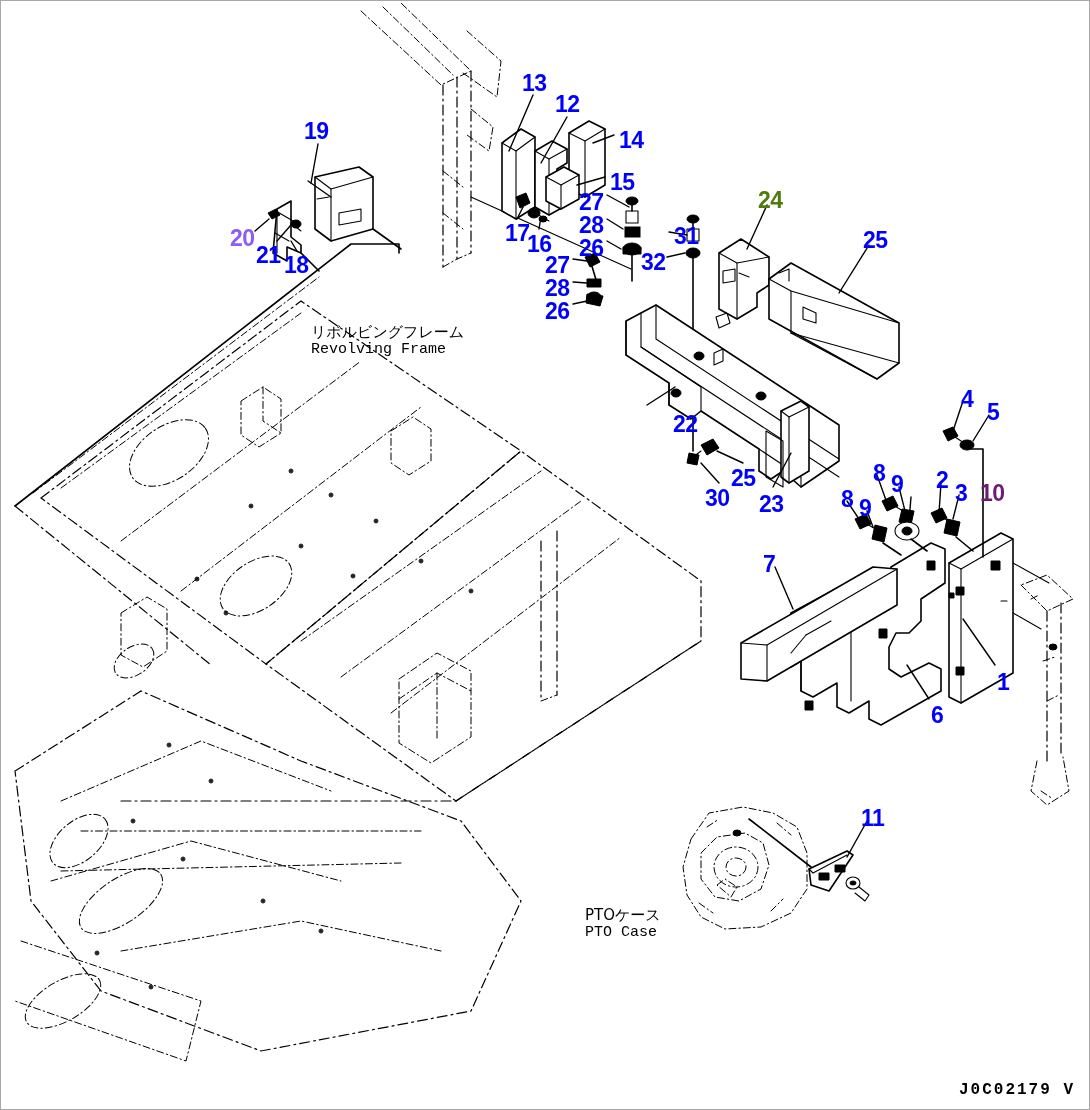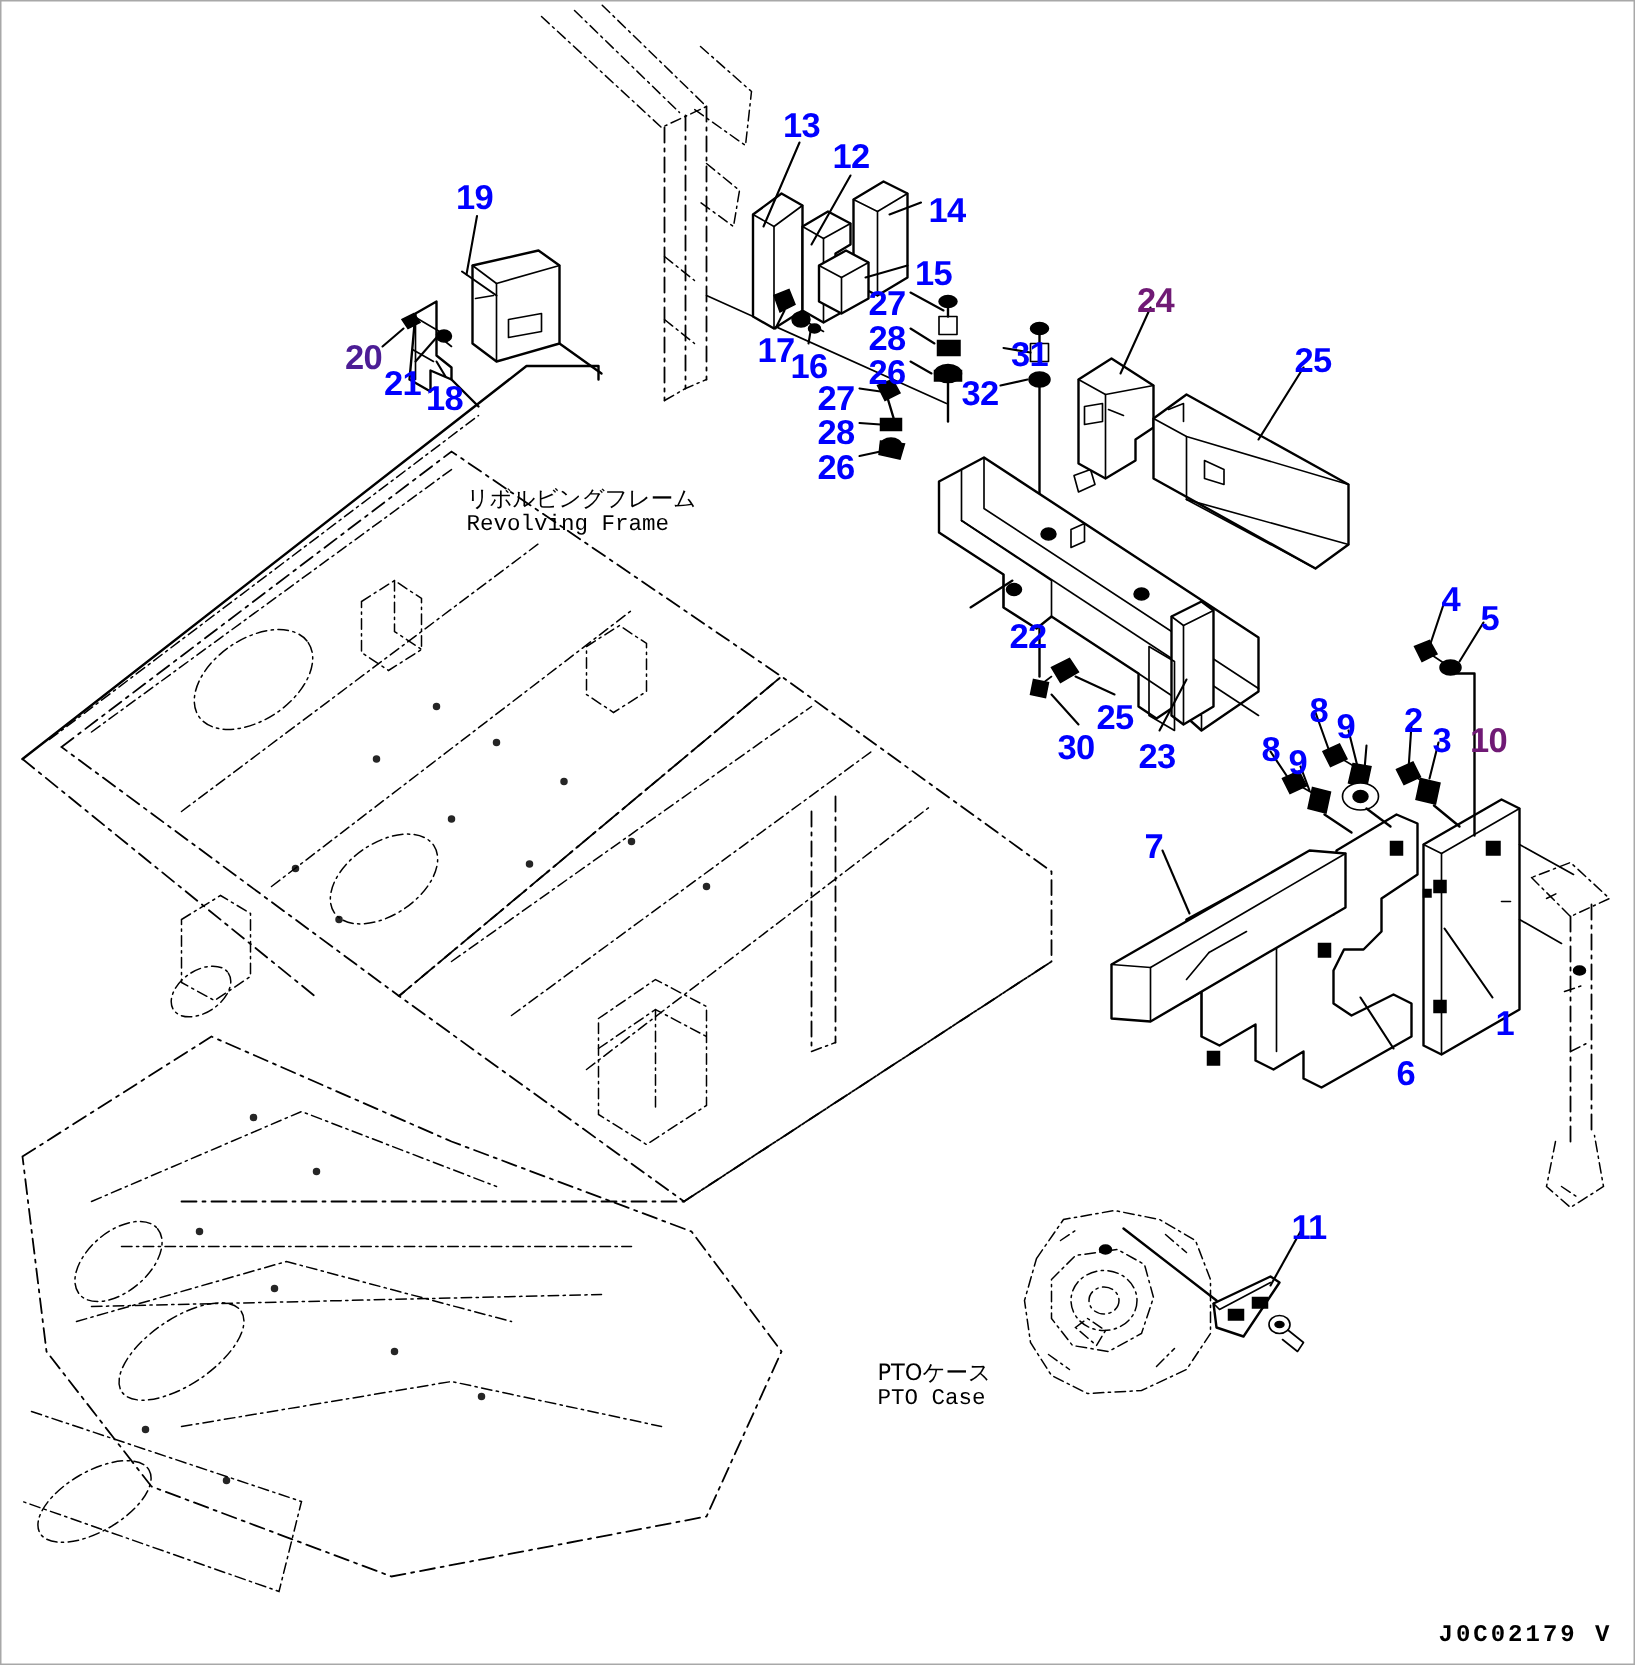--- a/index.html
+++ b/index.html
@@ -414,38 +414,38 @@
 
       <path class="lead" d="M774 566 L792 608"></path>
       <path class="lead" d="M994 664 L962 618"></path>
       <path class="lead" d="M928 698 L906 664"></path>
       <path class="lead" d="M866 820 L846 856"></path>
     </g>
   </svg>
 
   <div id="callout-layer">
       <div class="callout" style="left: 303px; top: 119px; color: rgb(0, 0, 255);">19</div>
-      <div class="callout" style="left: 229px; top: 226px; color: #4c1d95;">20</div>
+      <div class="callout" style="left: 229px; top: 226px; color: #8b5cf6;">20</div>
       <div class="callout" style="left: 255px; top: 243px; color: rgb(0, 0, 255);">21</div>
       <div class="callout" style="left: 283px; top: 253px; color: rgb(0, 0, 255);">18</div>
       <div class="callout" style="left: 521px; top: 71px; color: rgb(0, 0, 255);">13</div>
       <div class="callout" style="left: 554px; top: 92px; color: rgb(0, 0, 255);">12</div>
       <div class="callout" style="left: 618px; top: 128px; color: rgb(0, 0, 255);">14</div>
       <div class="callout" style="left: 609px; top: 170px; color: rgb(0, 0, 255);">15</div>
       <div class="callout" style="left: 504px; top: 221px; color: rgb(0, 0, 255);">17</div>
       <div class="callout" style="left: 526px; top: 232px; color: rgb(0, 0, 255);">16</div>
       <div class="callout" style="left: 578px; top: 190px; color: rgb(0, 0, 255);">27</div>
       <div class="callout" style="left: 578px; top: 213px; color: rgb(0, 0, 255);">28</div>
       <div class="callout" style="left: 578px; top: 236px; color: rgb(0, 0, 255);">26</div>
       <div class="callout" style="left: 544px; top: 253px; color: rgb(0, 0, 255);">27</div>
       <div class="callout" style="left: 544px; top: 276px; color: rgb(0, 0, 255);">28</div>
       <div class="callout" style="left: 544px; top: 299px; color: rgb(0, 0, 255);">26</div>
       <div class="callout" style="left: 645px; top: 224px; color: rgb(0, 0, 255); margin-left: 28px;">31</div>
       <div class="callout" style="left: 640px; top: 250px; color: rgb(0, 0, 255);">32</div>
-      <div class="callout" style="left: 757px; top: 188px; color: #701a75;">24</div>
+      <div class="callout" style="left: 757px; top: 188px; color: #4d7c0f;">24</div>
       <div class="callout" style="left: 862px; top: 228px; color: rgb(0, 0, 255);">25</div>
       <div class="callout" style="left: 624px; top: 412px; color: rgb(0, 0, 255); margin-left: 48px;">22</div>
       <div class="callout" style="left: 730px; top: 466px; color: rgb(0, 0, 255);">25</div>
       <div class="callout" style="left: 704px; top: 486px; color: rgb(0, 0, 255);">30</div>
       <div class="callout" style="left: 758px; top: 492px; color: rgb(0, 0, 255);">23</div>
       <div class="callout" style="left: 960px; top: 387px; color: rgb(0, 0, 255);">4</div>
       <div class="callout" style="left: 986px; top: 400px; color: rgb(0, 0, 255);">5</div>
       <div class="callout" style="left: 872px; top: 461px; color: rgb(0, 0, 255);">8</div>
       <div class="callout" style="left: 890px; top: 472px; color: rgb(0, 0, 255);">9</div>
       <div class="callout" style="left: 937px; top: 481px; color: #701a75; padding-left: 42px;">10</div>

